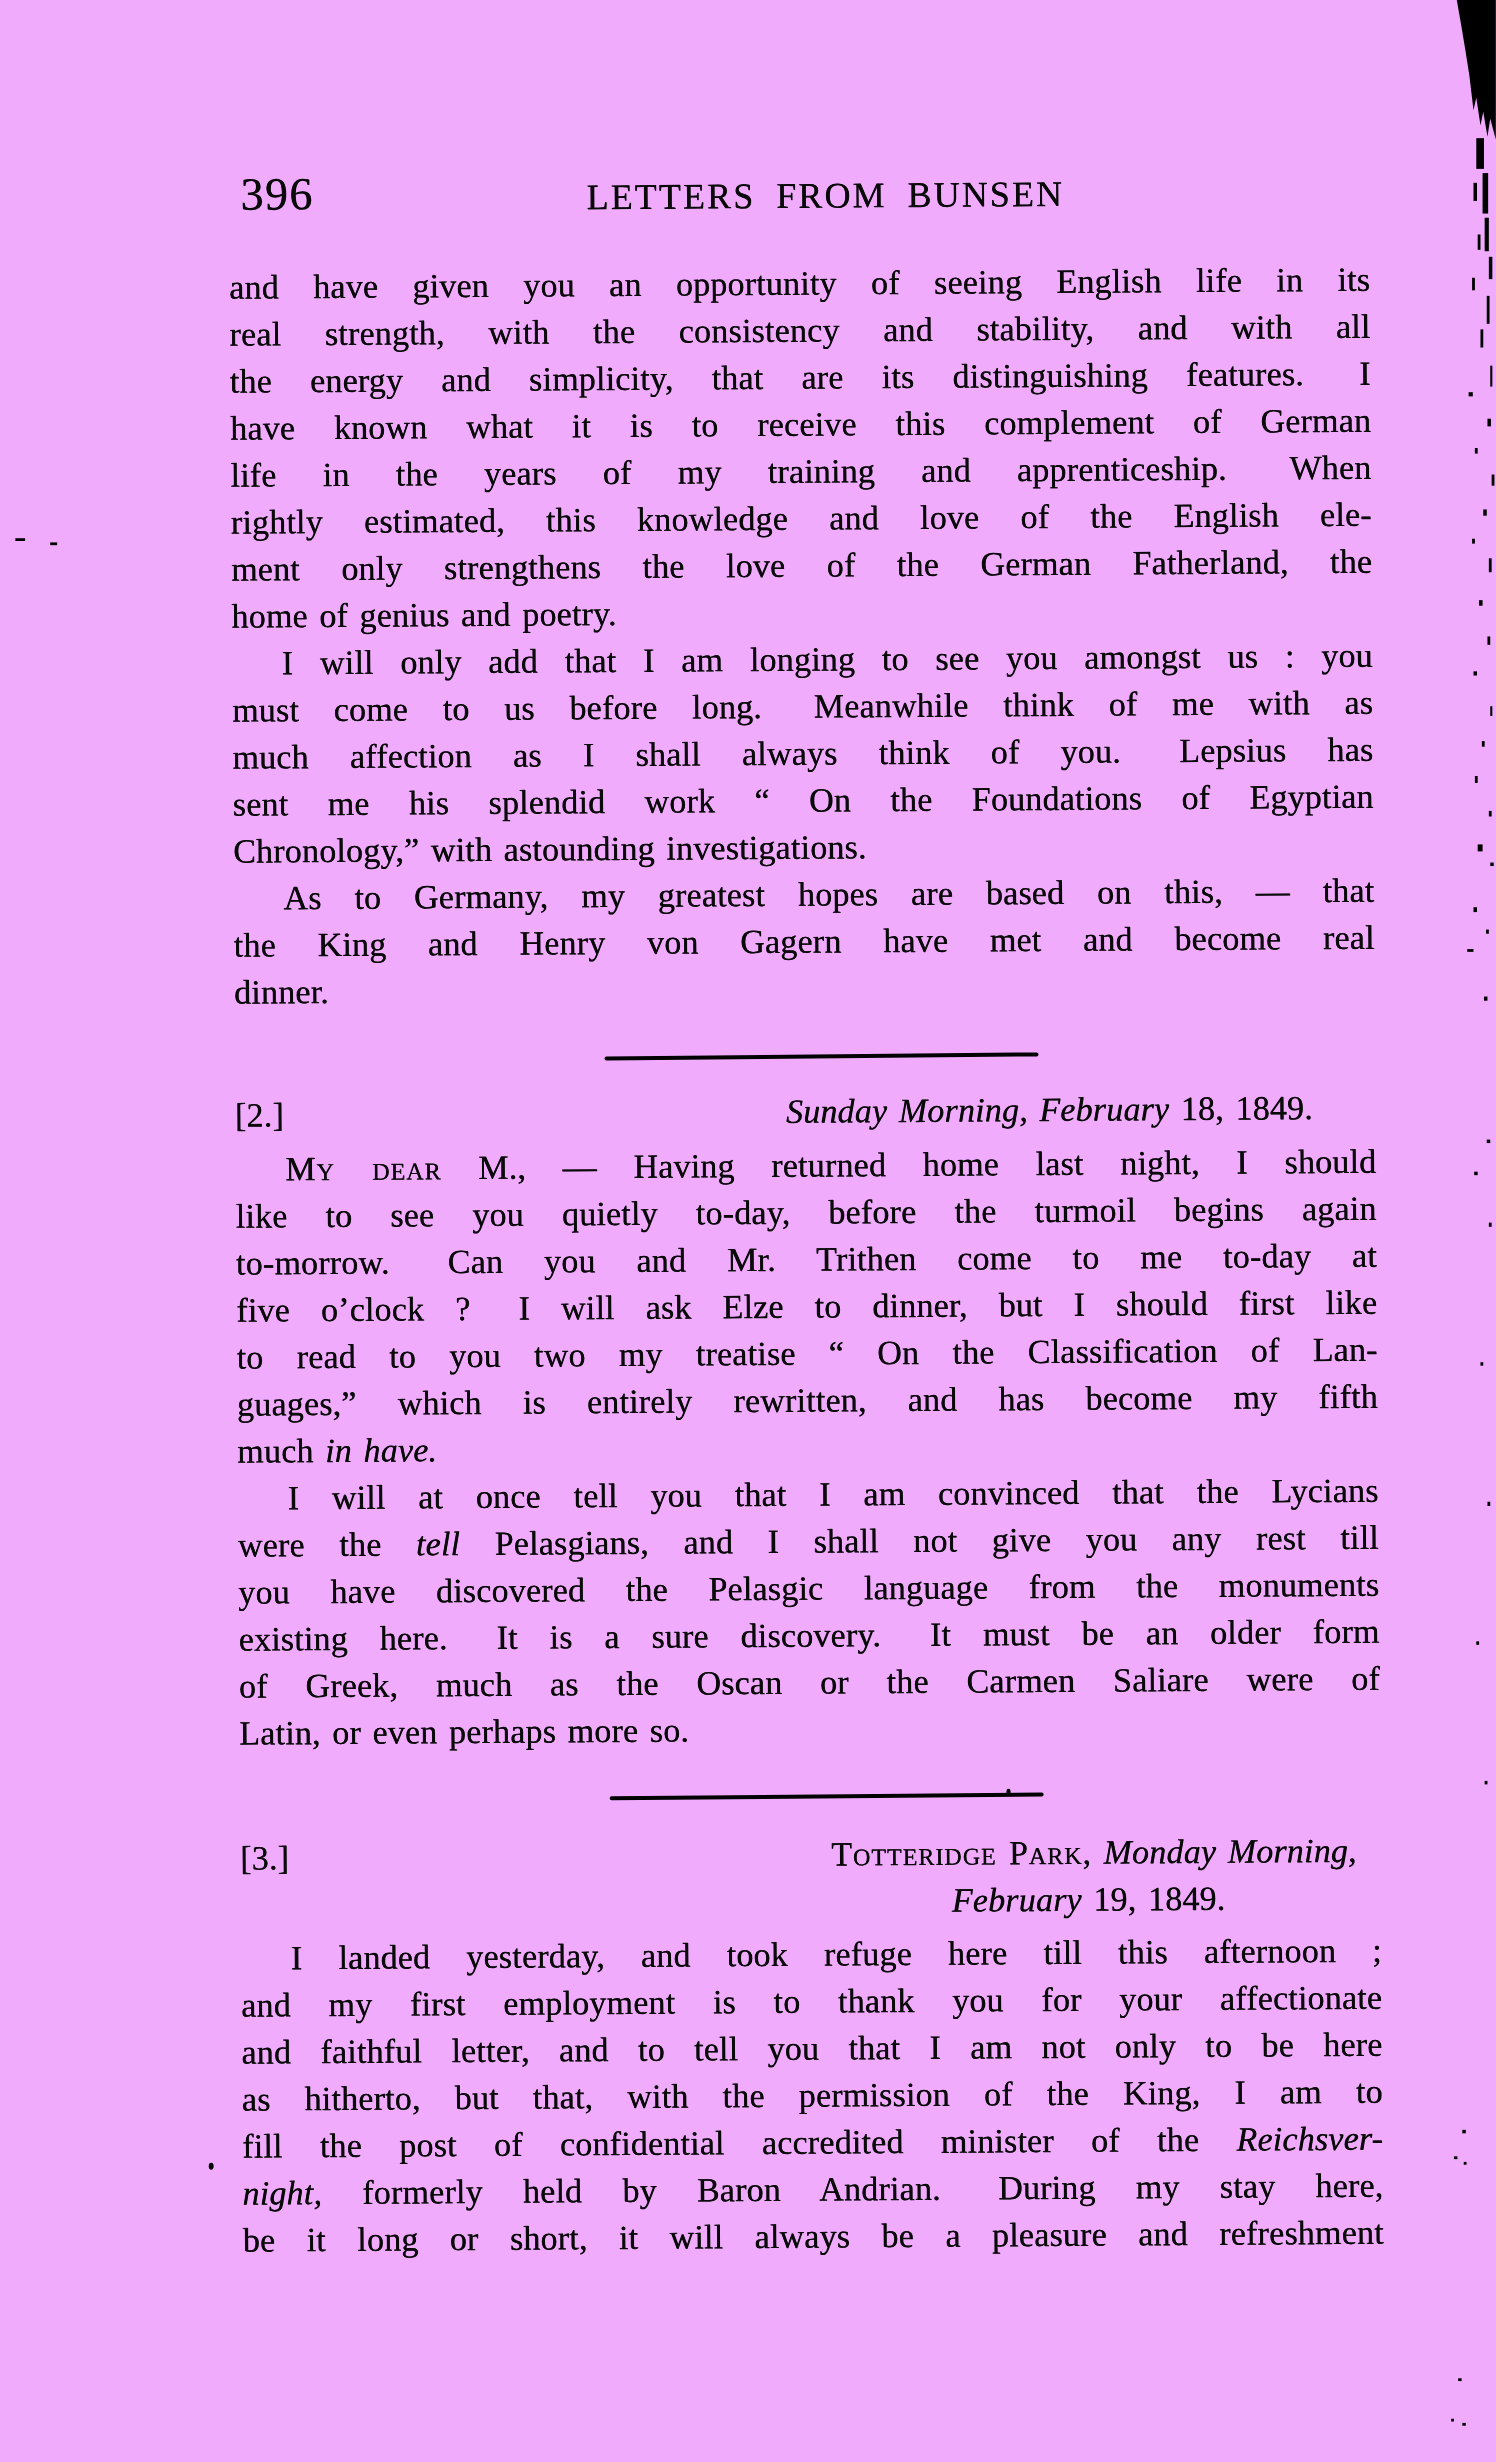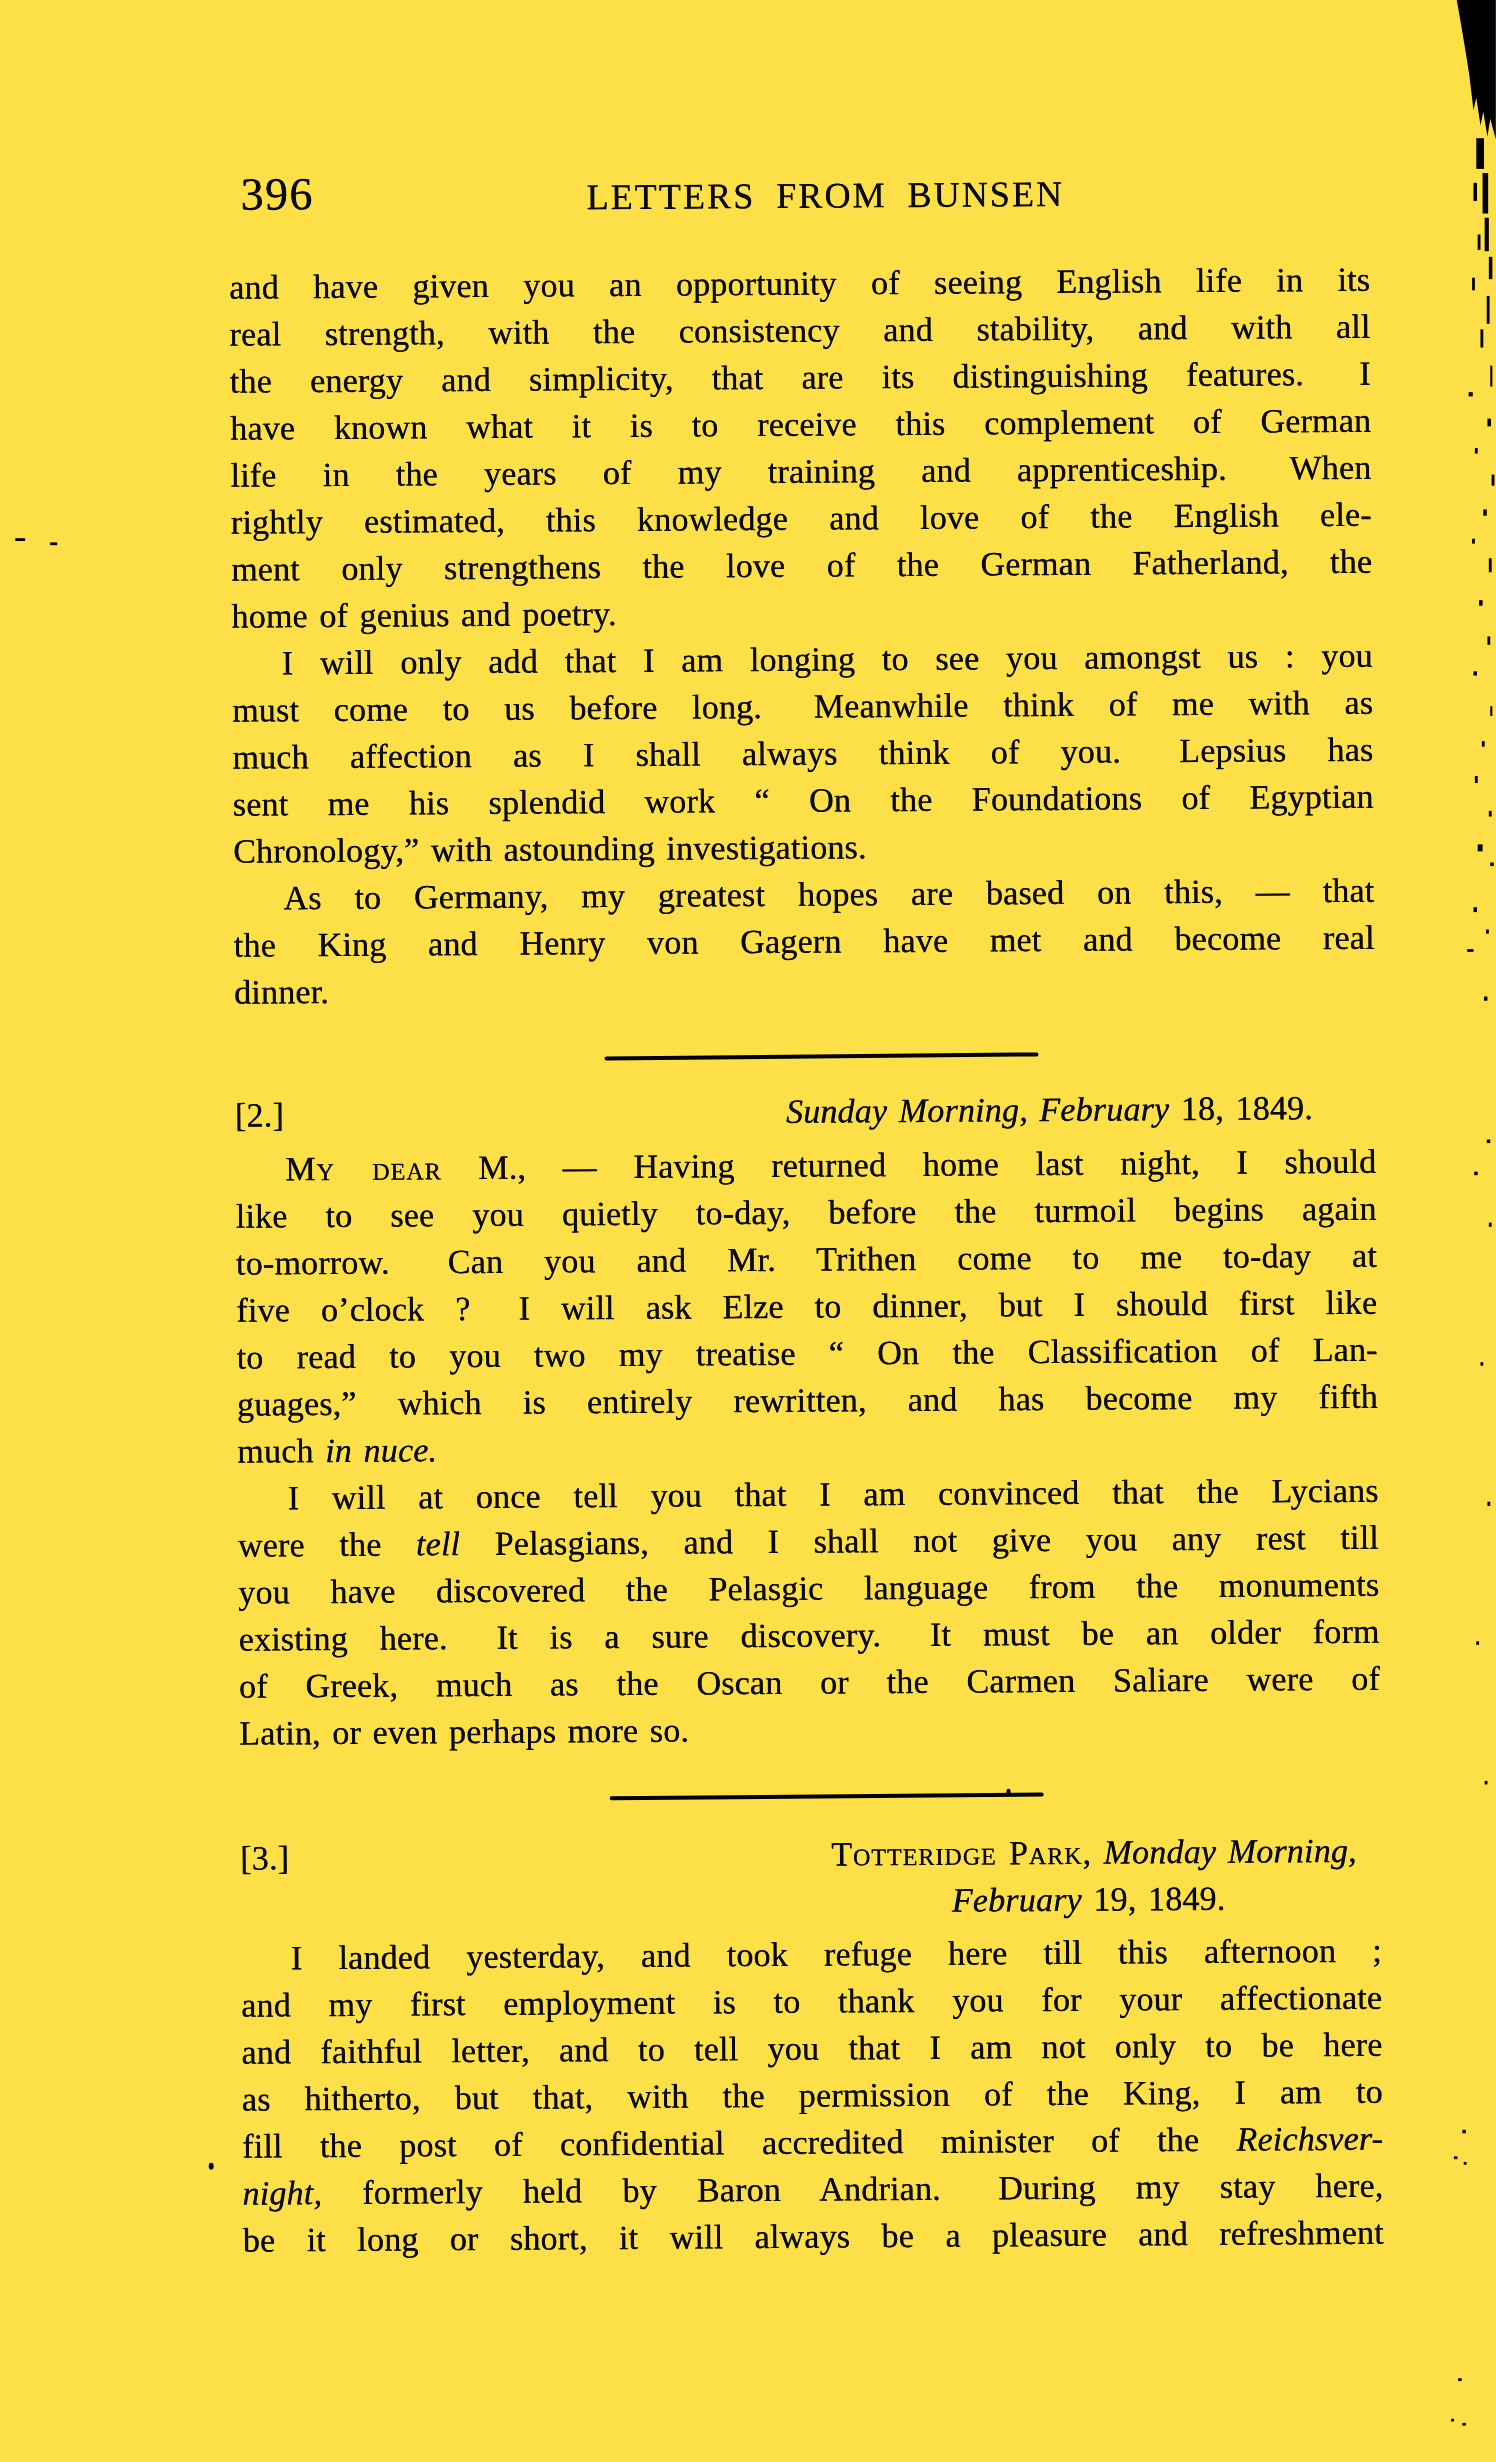--- a/index.html
+++ b/index.html
@@ -1,19 +1,19 @@
 <!DOCTYPE html>
 <html style="font-size:11px"><head>
 <meta charset="utf-8">
 <style>
   html,body{margin:0;padding:0;background:#6b6b6b;}
   .page{
     position:relative;
     width:1496px;height:2462px;
-    background:#fde047;
+    background:#f0abfc;
     overflow:hidden;
     font-family:"Liberation Serif","DejaVu Serif",serif;
     color:#0a0a0a;
   }
   .rot{position:absolute;inset:0;transform:rotate(-0.4deg);transform-origin:50% 40%;}
   
   .pageno{
     position:absolute;left:246px;top:166px;
     font-size:46px;line-height:49px;letter-spacing:1.4px;
   }
@@ -97,21 +97,21 @@
         <span class="dateline-2"><span class="it">Sunday Morning, February</span><span> 18, 1849.</span></span>
       </div>
 
       <div class="para para-4">
           <div class="line indent"><span class="sc">My dear</span><span> M., — Having returned home last night, I should</span></div>
           <div class="line"><span>like to see you quietly to-day, before the turmoil begins again</span></div>
           <div class="line"><span>to-morrow.  Can you and Mr. Trithen come to me to-day at</span></div>
           <div class="line"><span>five o’clock ?  I will ask Elze to dinner, but I should first like</span></div>
           <div class="line"><span>to read to you two my treatise “ On the Classification of Lan-</span></div>
           <div class="line"><span>guages,” which is entirely rewritten, and has become my fifth</span></div>
-          <div class="line end"><span>much </span><span class="it">in nuce.</span></div>
+          <div class="line end"><span>much </span><span class="it">in have.</span></div>
         </div>
 
       <div class="para para-5">
           <div class="line indent"><span>I will at once tell you that I am convinced that the Lycians</span></div>
           <div class="line"><span>were the </span><span class="it">tell</span><span> Pelasgians, and I shall not give you any rest till</span></div>
           <div class="line"><span>you have discovered the Pelasgic language from the monuments</span></div>
           <div class="line"><span>existing here.  It is a sure discovery.  It must be an older form</span></div>
           <div class="line"><span>of Greek, much as the Oscan or the Carmen Saliare were of</span></div>
           <div class="line end"><span>Latin, or even perhaps more so.</span></div>
         </div>

